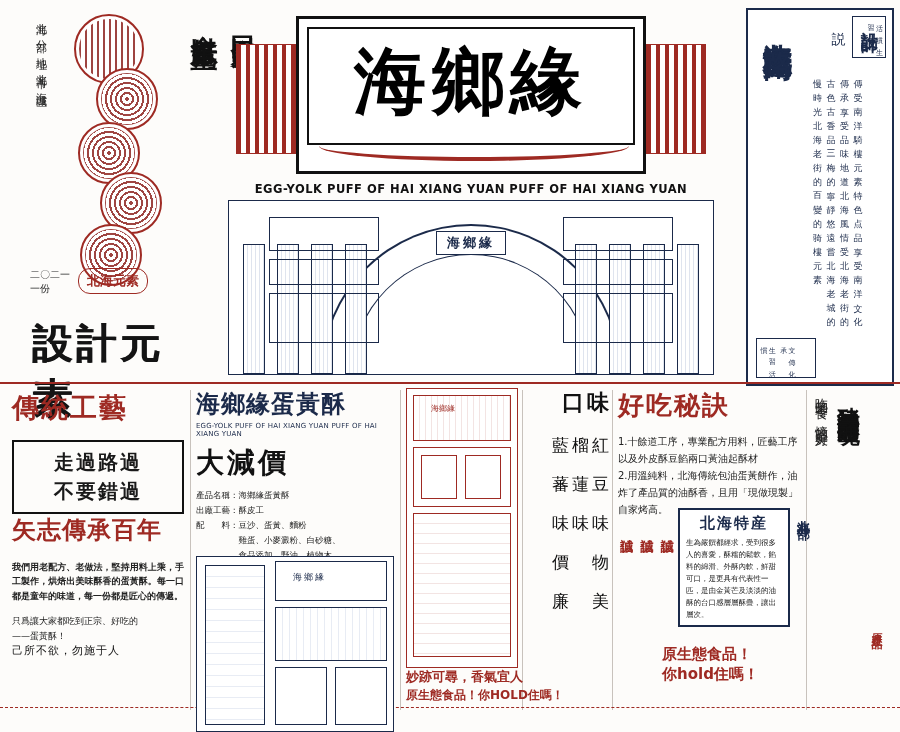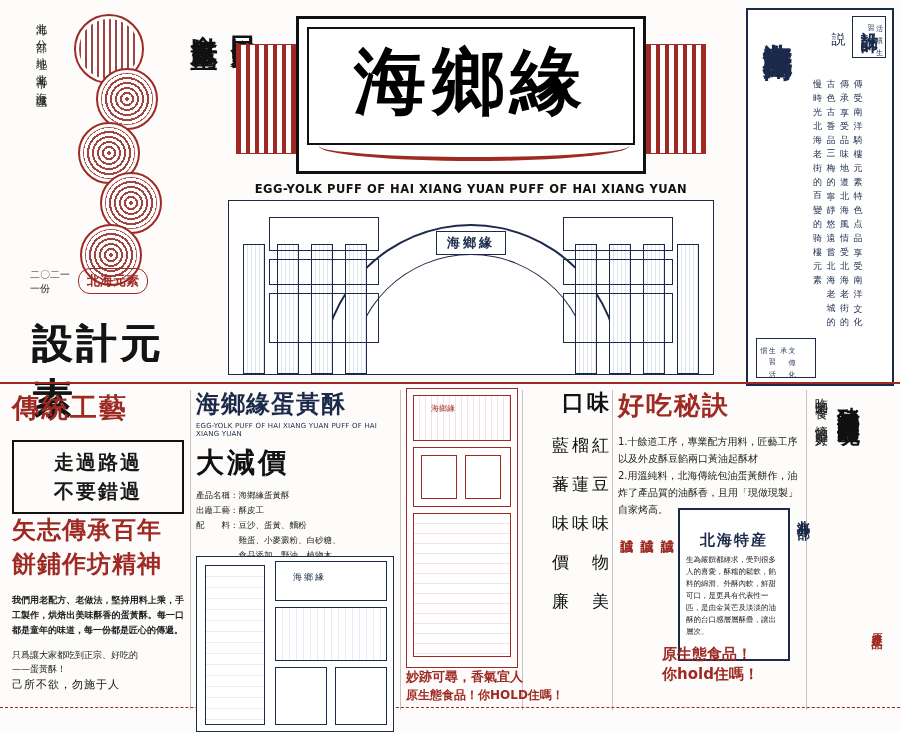--- a/index.html
+++ b/index.html
@@ -172,21 +172,21 @@
   #c4 { position:absolute; left:528px; top:388px; width:84px; height:320px;text-align:right; }
   #c4 .h { font-size:22px; font-weight:bold; color:#111; letter-spacing:3px; }
   #c4 .item { margin-top:16px; font-size:17px; color:#111; letter-spacing:3px; }
 
   
   #c5 { position:absolute; left:618px; top:388px; width:188px; }
   #c5 .h { font-size:26px; font-weight:bold; color:#9e2a23; letter-spacing:2px; font-family:"DejaVu Serif",serif; }
   #c5 .p { margin-top:10px; font-size:10px; line-height:1.7; color:#222; }
   #c5 .honest { margin-top:10px; display:flex; gap:4px; }
   #c5 .honest .hcol { font-size:13px; color:#9e2a23; font-weight:bold; line-height:1.25; }
-  #c5 .stamp { position:absolute; left:60px; top:120px; width:112px; border:2px solid #1b2a4a; padding:21px 6px; background:#fff; }
+  #c5 .stamp { position:absolute; left:60px; top:120px; width:112px; border:2px solid #1b2a4a; padding:4px 6px; background:#fff; }
   #c5 .stamp .t { font-size:15px; font-weight:bold; color:#1b2a4a; text-align:center; letter-spacing:2px; }
   #c5 .stamp .b { margin-top:4px; font-size:7.5px; line-height:1.6; color:#222; }
   #c5 .claim { position:absolute; left:44px; top:256px; font-size:15px; font-weight:bold; color:#9e2a23; line-height:1.35; }
 
   
   #c6 { position:absolute; left:812px; top:388px; width:84px; height:320px; }
 </style>
 </head>
 <body>
 
@@ -294,21 +294,20 @@
   <div class="hr-bot"></div>
 
   <div id="c1">
     <div class="h">傳統工藝</div>
     <div class="boxed">
       <div>走過路過</div>
       <div>不要錯過</div>
     </div>
     <div class="red2">
       <div>矢志傳承百年</div>
-      <div>餅鋪作坊精神</div>
     </div>
     <div class="para">我們用老配方、老做法，堅持用料上乘，手工製作，烘焙出美味酥香的蛋黃酥。每一口都是童年的味道，每一份都是匠心的傳遞。</div>
     <div class="para2" style="white-space:pre-line;">只爲讓大家都吃到正宗、好吃的
 ——蛋黃酥！</div>
     <div class="foot">己所不欲，勿施于人</div>
   </div>
 
   <div id="c2">
     <div class="h">海鄉緣蛋黃酥</div>
     <div class="en">EGG-YOLK PUFF OF HAI XIANG YUAN  PUFF OF HAI XIANG YUAN</div>

